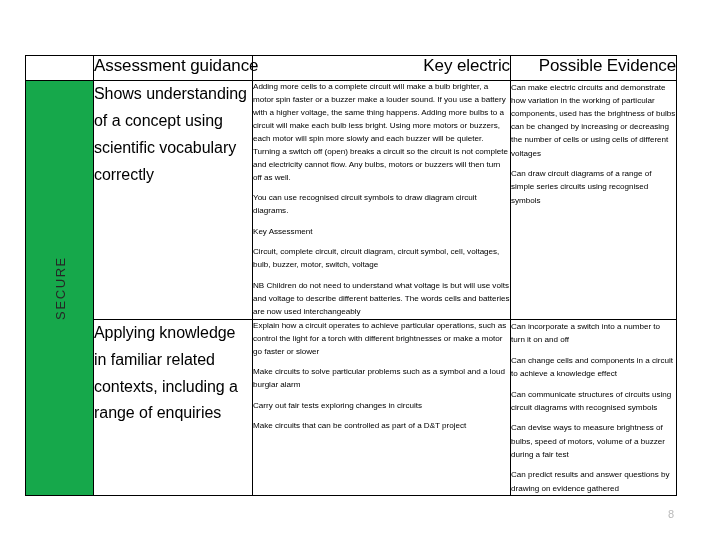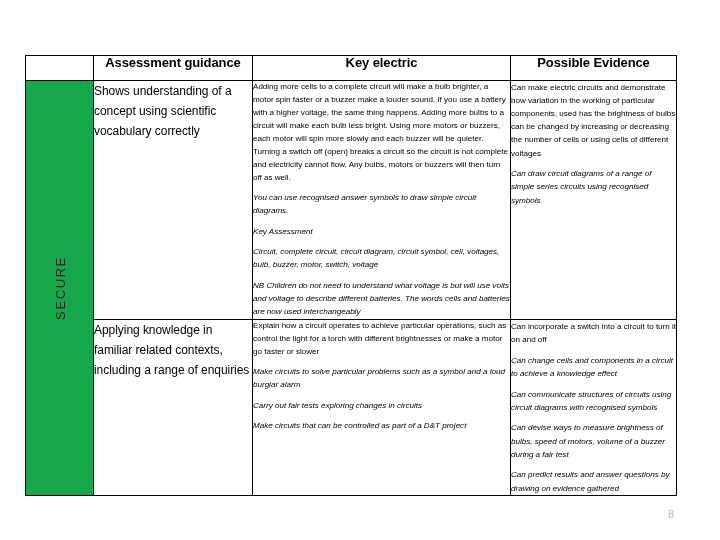--- a/index.html
+++ b/index.html
@@ -35,25 +35,25 @@
   
   col.c-band  { width: 68px; }
   col.c-guid  { width: 159px; }
   col.c-key   { width: 258px; }
   col.c-evid  { width: 166px; }
 
   
   .hdr-cell {
     height: 24px;
     padding: 4px 7px 3px 7px;
-    font-size: 13px;
-    font-weight: bold;
+    font-size: 17px;
+    font-weight: normal;
     letter-spacing: -0.1px;
     line-height: 1.15;
-    text-align: center;
+    text-align: right;
     white-space: nowrap;
   }
   .hdr-blank { height: 24px; }
 
   
   .band-cell {
     background: #16A84B;
     position: relative;
     padding: 0;
   }
@@ -65,38 +65,38 @@
     transform-origin: center center;
     font-size: 13px;
     letter-spacing: 1.6px;
     color: #262626;
     white-space: nowrap;
   }
 
   
   .guid-cell {
     padding: 9px 8px 6px 9px;
-    font-size: 12px;
+    font-size: 16px;
     line-height: 1.68;
     letter-spacing: -0.05px;
   }
   .key-cell {
     padding: 7px 7px 5px 7px;
     font-size: 8.1px;
     line-height: 1.60;
     letter-spacing: -0.02px;
   }
   .evid-cell {
     padding: 7px 6px 5px 7px;
     font-size: 8.1px;
     line-height: 1.62;
     letter-spacing: -0.02px;
   }
   .para { margin: 0; }
-  .para + .para { margin-top: 0.95em; font-style: italic; }
+  .para + .para { margin-top: 0.95em; }
 
   .row1-band { height: 233px; }
 
   
   #page-number {
     position: absolute;
     left: 668px;
     top: 508px;
     font-size: 11px;
     color: #b9b9b9;
@@ -121,40 +121,40 @@
     </tr>
   </thead>
   <tbody>
     <tr>
       <td class="band-cell row1-band" rowspan="2" style="background: rgb(22, 168, 75);">
         <span class="band-label">SECURE</span>
       </td>
       <td class="guid-cell">Shows understanding of a concept using scientific vocabulary correctly</td>
       <td class="key-cell">
         <p class="para">Adding more cells to a complete circuit will make a bulb brighter, a motor spin faster or a buzzer make a louder sound. If you use a battery with a higher voltage, the same thing happens. Adding more bulbs to a circuit will make each bulb less bright. Using more motors or buzzers, each motor will spin more slowly and each buzzer will be quieter. Turning a switch off (open) breaks a circuit so the circuit is not complete and electricity cannot flow. Any bulbs, motors or buzzers will then turn off as well.</p>
-        <p class="para">You can use recognised answer symbols to draw simple circuit diagrams.</p>
+        <p class="para">You can use recognised circuit symbols to draw diagram circuit diagrams.</p>
         <p class="para">Key Assessment</p>
         <p class="para">Circuit, complete circuit, circuit diagram, circuit symbol, cell, voltages, bulb, buzzer, motor, switch, voltage</p>
         <p class="para">NB Children do not need to understand what voltage is but will use volts and voltage to describe different batteries. The words cells and batteries are now used interchangeably</p>
       </td>
       <td class="evid-cell">
         <p class="para">Can make electric circuits and demonstrate how variation in the working of particular components, used has the brightness of bulbs can be changed by increasing or decreasing the number of cells or using cells of different voltages</p>
         <p class="para">Can draw circuit diagrams of a range of simple series circuits using recognised symbols</p>
       </td>
     </tr>
     <tr>
       <td class="guid-cell">Applying knowledge in familiar related contexts, including a range of enquiries</td>
       <td class="key-cell">
         <p class="para">Explain how a circuit operates to achieve particular operations, such as control the light for a torch with different brightnesses or make a motor go faster or slower</p>
         <p class="para">Make circuits to solve particular problems such as a symbol and a loud burglar alarm</p>
         <p class="para">Carry out fair tests exploring changes in circuits</p>
         <p class="para">Make circuits that can be controlled as part of a D&amp;T project</p>
       </td>
       <td class="evid-cell">
-        <p class="para">Can incorporate a switch into a circuit to turn it on and off</p>
+        <p class="para">Can incorporate a switch into a number to turn it on and off</p>
         <p class="para">Can change cells and components in a circuit to achieve a knowledge effect</p>
         <p class="para">Can communicate structures of circuits using circuit diagrams with recognised symbols</p>
         <p class="para">Can devise ways to measure brightness of bulbs, speed of motors, volume of a buzzer during a fair test</p>
         <p class="para">Can predict results and answer questions by drawing on evidence gathered</p>
       </td>
     </tr>
   </tbody>
 </table>
 
 <div id="page-number">8</div>

